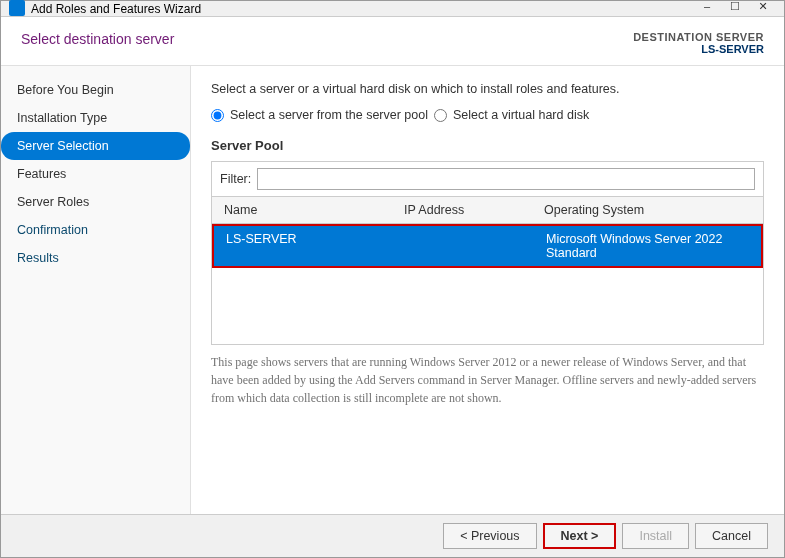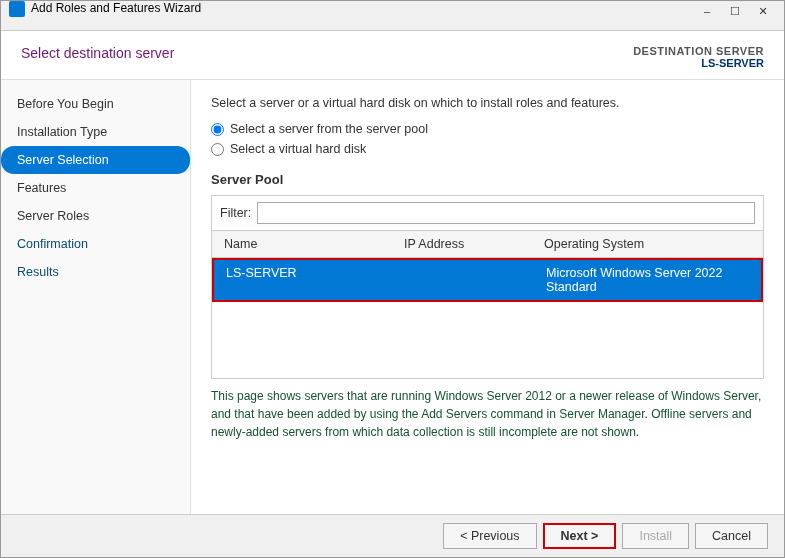--- a/index.html
+++ b/index.html
@@ -19,23 +19,23 @@
       height: 558px;
       background: #ffffff;
       border: 1px solid #999;
       display: flex;
       flex-direction: column;
       box-shadow: 2px 2px 8px rgba(0,0,0,0.3);
     }
     .title-bar {
       background: #f0f0f0;
       border-bottom: 1px solid #ccc;
-      height: 30px;
-      display: flex;
-      align-items: flex-start;
+      height: 16px;
+      display: flex;
+      align-items: flex-end;
       padding: 0 8px;
       flex-shrink: 0;
     }
     .title-bar-icon {
       width: 16px;
       height: 16px;
       margin-right: 6px;
       background: #0078d4;
       display: inline-block;
       border-radius: 2px;
@@ -125,21 +125,20 @@
       overflow-y: auto;
       background: #fff;
     }
     .instruction-text {
       color: #333;
       margin-bottom: 12px;
       font-size: 12.5px;
     }
     .radio-group {
       display: flex;
-      flex-direction: column;
       gap: 6px;
       margin-bottom: 16px;
     }
     .radio-option {
       display: flex;
       align-items: center;
       gap: 6px;
       font-size: 12.5px;
       color: #333;
       cursor: pointer;
@@ -213,22 +212,23 @@
     .footer-info {
       padding: 8px 0 0 0;
     }
     .computers-found {
       color: #0078d4;
       font-size: 12.5px;
       margin-bottom: 6px;
     }
     .description-text {
       font-size: 12px;
-      color: #14532d;
+      color: #737373;
       line-height: 1.5;
+      font-family: Liberation Serif, serif;
     }
 
     .bottom-bar {
       background: #f0f0f0;
       border-top: 1px solid #ccc;
       padding: 8px 16px;
       display: flex;
       justify-content: flex-end;
       align-items: center;
       gap: 6px;

